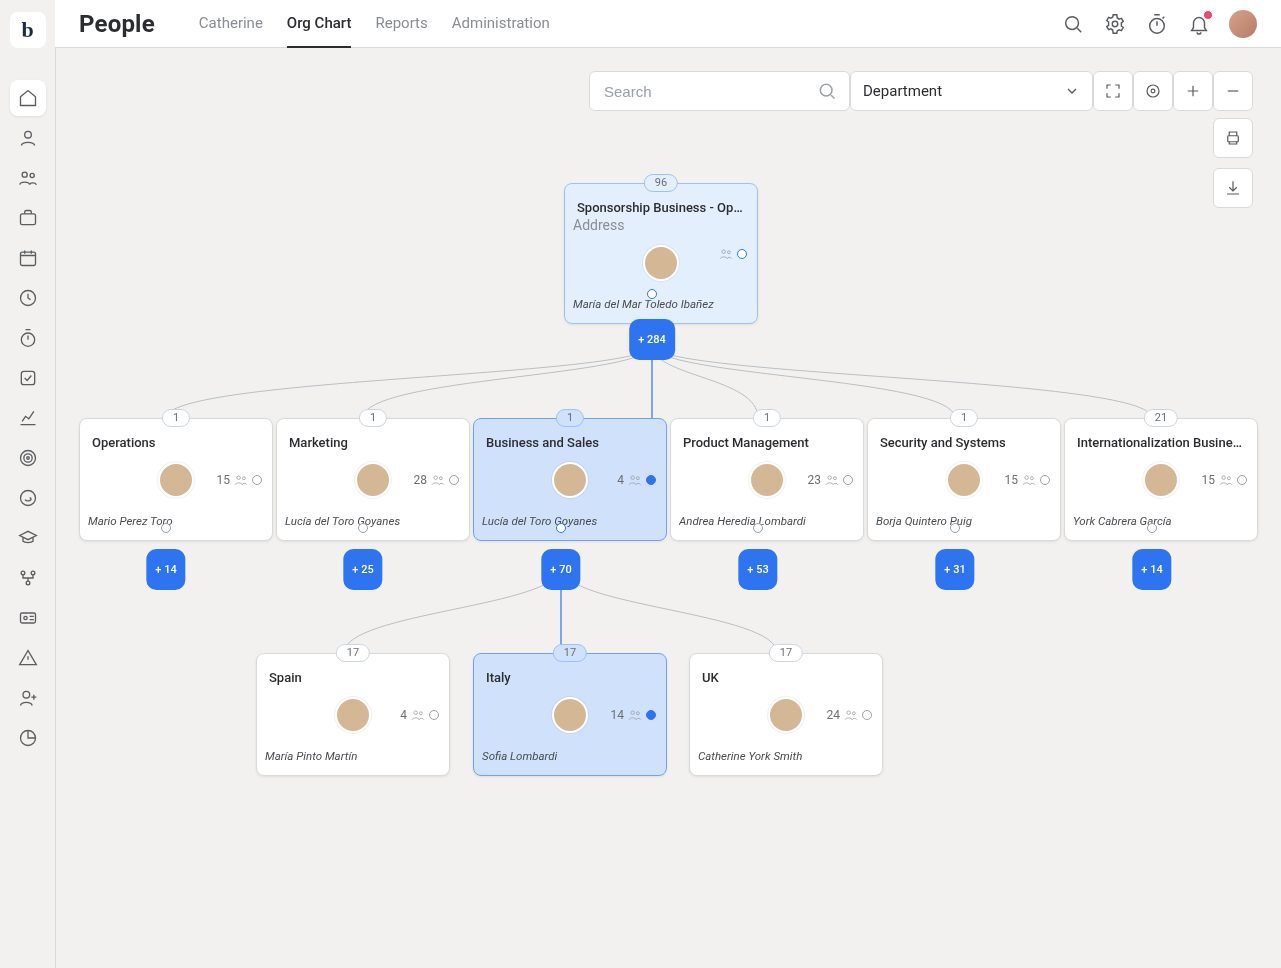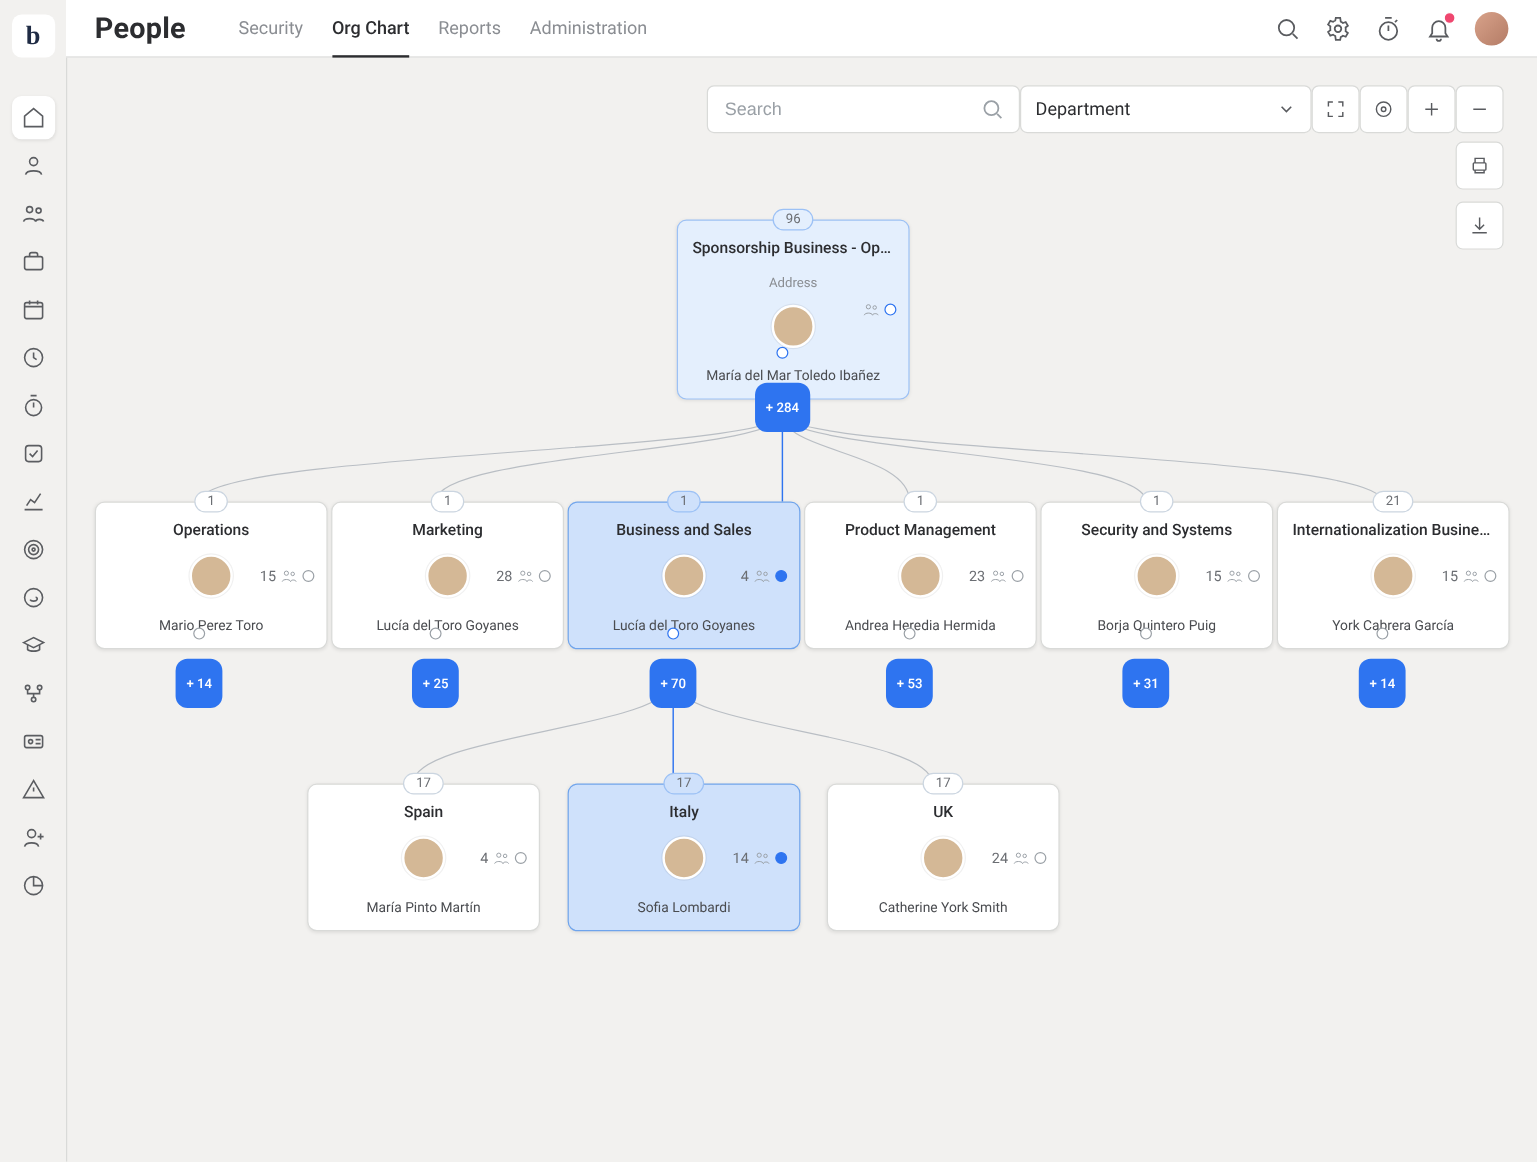--- a/index.html
+++ b/index.html
@@ -45,27 +45,27 @@
   .dropdown{width:217px;height:38px;background:var(--white);border:1px solid var(--border);border-radius:6px;display:flex;align-items:center;padding:0 12px;justify-content:space-between;font-size:15px;cursor:pointer;}
   .smallbtn{width:38px;height:38px;background:var(--white);border:1px solid var(--border);border-radius:6px;display:flex;align-items:center;justify-content:center;cursor:pointer;}
   .smallbtn svg{stroke:#595b5f;fill:none;stroke-width:1.6;}
   .sidebtns{position:absolute;right:28px;top:118px;display:flex;flex-direction:column;gap:10px;}
 
   
   .canvas{position:absolute;left:55px;right:0;top:47px;bottom:0;}
   svg.connectors{position:absolute;inset:0;width:100%;height:100%;pointer-events:none;}
 
   
-  .node{position:absolute;width:176px;background:var(--white);border:1px solid var(--border);border-radius:8px;box-shadow:var(--shadow);text-align:center;padding:16px 8px 12px;}
+  .node{position:absolute;width:176px;background:var(--white);border:1px solid var(--border);border-radius:8px;box-shadow:var(--shadow);text-align:left;padding:16px 8px 12px;}
   .node.highlight{background:var(--blue-lighter);border-color:#9cc1f5;}
   .node.selected{background:var(--blue-light);border-color:#6fa4ec;}
   .node .dept{font-size:13px;font-weight:500;color:var(--text);white-space:nowrap;overflow:hidden;text-overflow:ellipsis;padding:0 4px;}
-  .node .sub{font-size:11px;color:var(--muted);margin-top:14px;}
+  .node .sub{font-size:14px;color:var(--muted);margin-top:2px;}
   .node .face{width:32px;height:32px;border-radius:50%;margin:12px auto 0;border:2px solid var(--white);background:#d4b896;box-shadow:0 0 0 1px rgba(0,0,0,.06);}
-  .node .name{font-size:11.5px;color:#4a4c50;margin-top:16px;white-space:nowrap;overflow:hidden;text-overflow:ellipsis;}
+  .node .name{font-size:11.5px;color:#4a4c50;margin-top:16px;white-space:nowrap;overflow:hidden;text-overflow:ellipsis;font-style:italic;}
   .node .countpill{position:absolute;top:-10px;left:50%;transform:translateX(-50%);background:var(--white);border:1px solid var(--badge-border);border-radius:10px;font-size:11px;color:#6b6e73;padding:1px 10px;line-height:14px;}
   .node.selected .countpill, .node.highlight .countpill{background:inherit;border-color:#9cc1f5;}
   .node .headcount{position:absolute;right:10px;top:50%;transform:translateY(-50%);display:flex;align-items:center;gap:4px;font-size:12px;color:#6b6e73;}
   .node .bullet{width:8px;height:8px;border-radius:50%;border:1.5px solid #9aa0a6;background:var(--white);}
   .node.selected .bullet,.node.highlight .bullet{border-color:var(--blue);}
   .node.selected .headcount .bullet{background:var(--blue);}
 
   .expandpill{position:absolute;transform:translateX(-50%);background:var(--pill);color:#fff;font-size:11px;font-weight:500;border-radius:10px;padding:14px 9px;cursor:pointer;white-space:nowrap;}
 
   .knot{position:absolute;width:8px;height:8px;border-radius:50%;background:var(--white);border:1.5px solid #9aa0a6;transform:translate(-50%,-50%);}
@@ -189,21 +189,21 @@
       <svg width="20" height="20" viewBox="0 0 24 24">
         <path d="M12 3v9h9"></path>
         <circle cx="12" cy="12" r="9"></circle>
       </svg>
     </div>
 </div>
 
 <div class="topbar">
   <div class="title">People</div>
   <div class="tabs">
-    <div class="tab">Security</div>
+    <div class="tab">Catherine</div>
     <div class="tab active">Org Chart</div>
     <div class="tab">Reports</div>
     <div class="tab">Administration</div>
   </div>
   <div class="right">
     <div class="iconbtn">
         <svg width="22" height="22" viewBox="0 0 24 24">
           <circle cx="11" cy="11" r="7"></circle>
           <path d="M21 21l-4.3-4.3"></path>
         </svg>
@@ -382,21 +382,21 @@
     <div class="face fc4"></div>
     <div class="headcount">
         <span>23</span>
         <span class="people-ico"><svg viewBox="0 0 24 24">
             <circle cx="8" cy="8" r="3"></circle>
             <circle cx="17" cy="9" r="2.5"></circle>
             <path d="M2 20c1-4 11-4 12 0M14 20c.5-3 7-3 8 0"></path>
           </svg></span>
         <span class="bullet"></span>
       </div>
-    <div class="name">Andrea Heredia Hermida</div>
+    <div class="name">Andrea Heredia Lombardi</div>
   </div>
   <div class="knot" style="left:703px;top:481px;"></div>
   <div class="expandpill" style="left:703px;top:502px;">+ 53</div>
 
   <div class="node" style="left:812px;top:371px;">
     <div class="countpill">1</div>
     <div class="dept">Security and Systems</div>
     <div class="face fc2"></div>
     <div class="headcount">
         <span>15</span>

